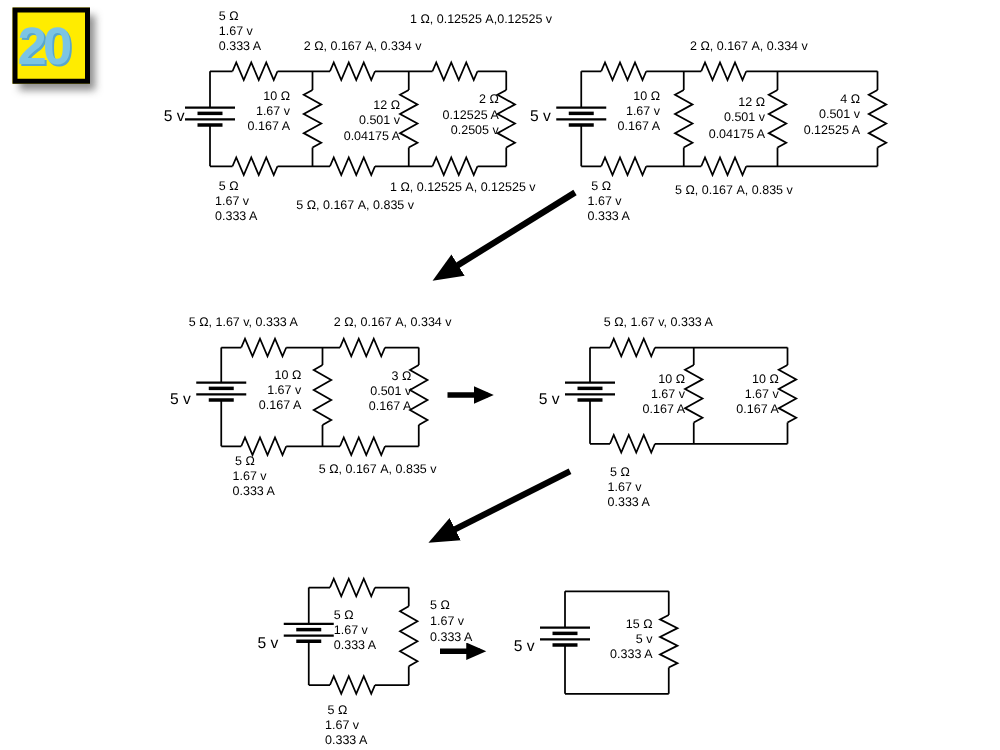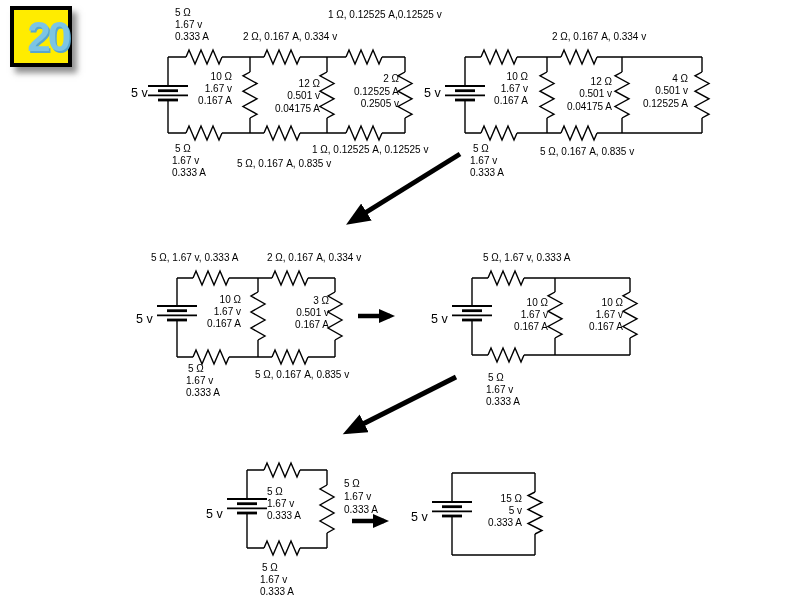--- a/index.html
+++ b/index.html
@@ -4,21 +4,21 @@
 <style>
   html,body { margin:0; padding:0; background:#fff; }
   .canvas {
     position:relative; width:800px; height:600px; background:#ffffff;
     overflow:hidden; font-family:"Liberation Sans", sans-serif;
   }
   .badge {
     position:absolute; left:10px; top:6px; width:54px; height:53px;
     background:#ffec00; border:4px solid #000;
     box-shadow:5px 6px 6px rgba(70,70,70,.6);
-    display:flex; align-items:center; justify-content:flex-end;
+    display:flex; align-items:center; justify-content:flex-start;
   }
   .badge span {
     font-weight:bold; font-size:42px; color:#7cc4e4;
     letter-spacing:-3px; text-shadow:1.5px 1.5px 0 #58a6ce;
     line-height:1;
   }
   svg.diagram { position:absolute; left:0; top:0; }
   .w   { stroke:#000; stroke-width:1.4; fill:none; }
   polyline[data-res] { stroke:#000; stroke-width:1.4; fill:none; stroke-linejoin:miter; }
   .arrow { stroke:#000; fill:none; }

